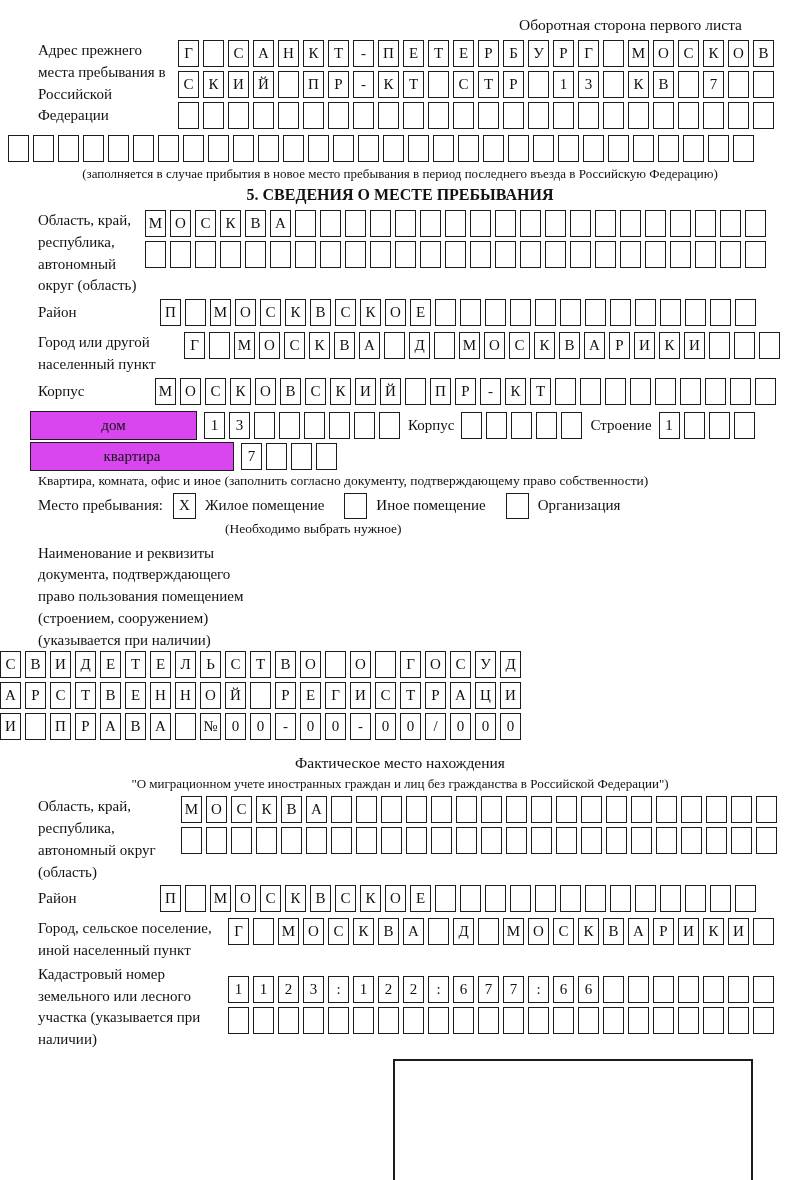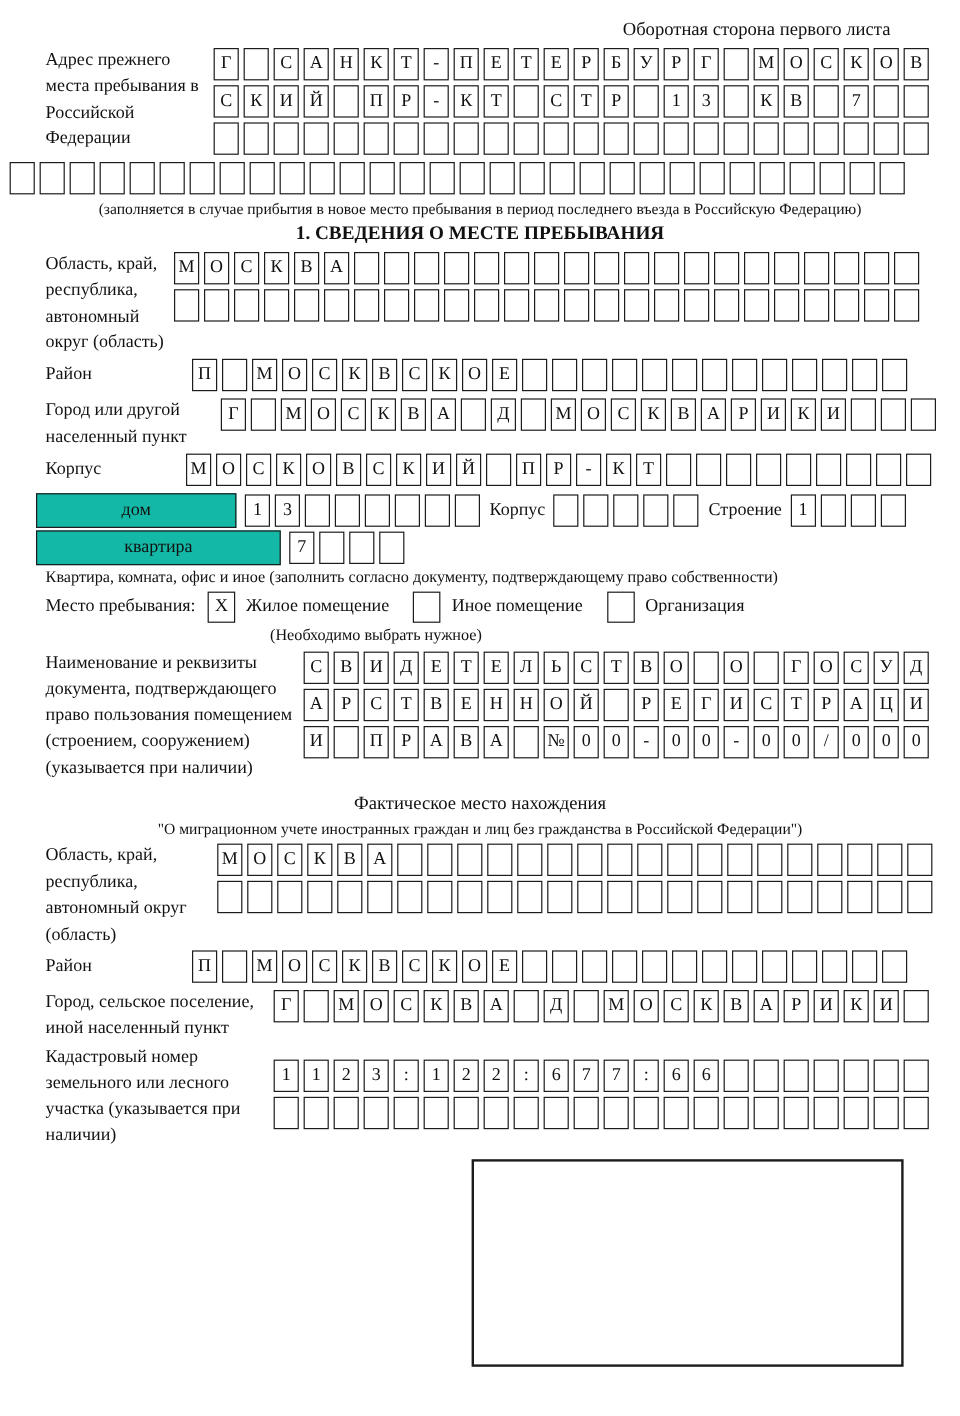--- a/index.html
+++ b/index.html
@@ -23,21 +23,21 @@
     border:1.5px solid #1c1c1c;display:inline-flex;align-items:center;justify-content:center;
     font-size:15px;line-height:1;background:#fff;
   }
   .stack{display:flex;flex-direction:column;}
   .note-c{text-align:center;font-size:13px;margin:1px 0 3px 0;}
   .note-l{font-size:13.5px;margin:0 0 4px 38px;}
   .section-title{text-align:center;font-weight:bold;font-size:16px;margin:4px 0 6px 0;}
   .sub-title{text-align:center;font-weight:normal;font-size:15.5px;margin:10px 0 4px 0;}
   .wide-box{
     box-sizing:border-box;border:1.5px solid #1c1c1c;height:29px;flex:none;
-    display:flex;align-items:center;justify-content:center;font-size:15px;background:#14b8a6;
+    display:flex;align-items:center;justify-content:center;font-size:15px;background:#d946ef;
   }
   .wb165{width:167px;margin-right:7px;}
   .wb202{width:204px;margin-right:7px;}
   .inline-lbl{flex:none;padding:0 7px 0 4px;font-size:15px;}
   .checkbox{
     box-sizing:border-box;flex:none;width:23px;height:26px;border:1.5px solid #1c1c1c;
     display:inline-flex;align-items:center;justify-content:center;font-size:15px;background:#fff;
   }
   .opt{flex:none;padding:0 20px 0 9px;}
   .stay-lbl{flex:none;padding-right:10px;}
@@ -165,21 +165,21 @@
       <span class="cell"></span>
       <span class="cell"></span>
       <span class="cell"></span>
       <span class="cell"></span>
       <span class="cell"></span>
       <span class="cell"></span>
       <span class="cell"></span>
     </div>
   <div class="note-c">(заполняется в случае прибытия в новое место пребывания в период последнего въезда в Российскую Федерацию)</div>
 
-  <div class="section-title">1. СВЕДЕНИЯ О МЕСТЕ ПРЕБЫВАНИЯ</div>
+  <div class="section-title">5. СВЕДЕНИЯ О МЕСТЕ ПРЕБЫВАНИЯ</div>
 
   <div class="row mb2">
     <div class="lbl w107 ml38">Область, край, республика, автономный округ (область)</div>
     <div class="stack">
       <div class="cells">
           <span class="cell">М</span>
           <span class="cell">О</span>
           <span class="cell">С</span>
           <span class="cell">К</span>
           <span class="cell">В</span>
@@ -369,21 +369,21 @@
     <span class="stay-lbl">Место пребывания:</span>
     <span class="checkbox">X</span>
     <span class="opt">Жилое помещение</span>
     <span class="checkbox"></span>
     <span class="opt">Иное помещение</span>
     <span class="checkbox"></span>
     <span class="opt">Организация</span>
   </div>
   <div class="note-l" style="margin-left:225px;margin-top:2px;">(Необходимо выбрать нужное)</div>
 
-  <div class="row" style="margin-top:6px;">
+  <div class="row" style="margin-top:6px;flex-direction:column;">
     <div class="lbl w215 ml38">Наименование и реквизиты документа, подтверждающего право пользования помещением (строением, сооружением) (указывается при наличии)</div>
     <div class="stack doc-rows">
       <div class="cells">
           <span class="cell">С</span>
           <span class="cell">В</span>
           <span class="cell">И</span>
           <span class="cell">Д</span>
           <span class="cell">Е</span>
           <span class="cell">Т</span>
           <span class="cell">Е</span>

